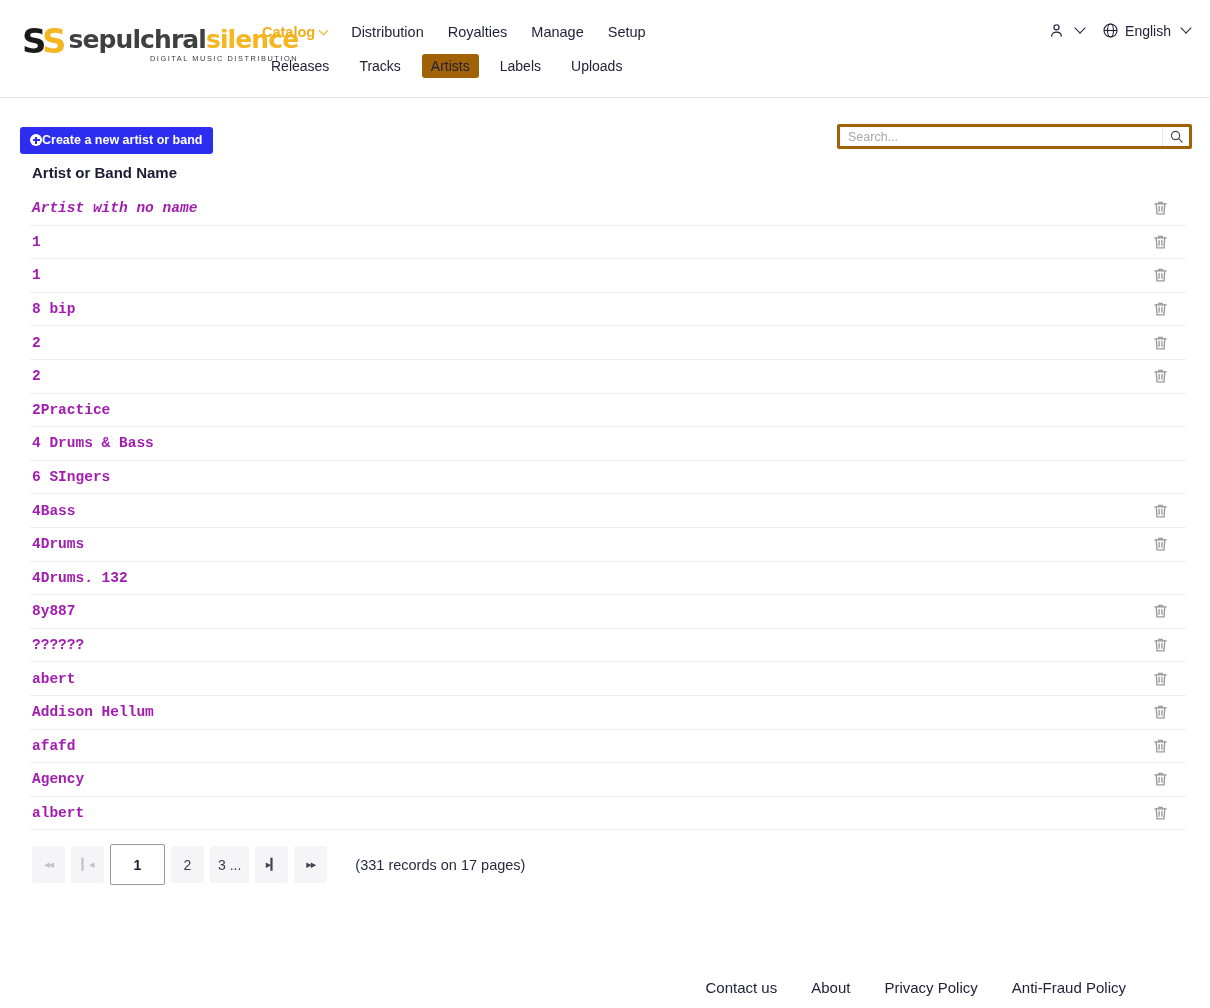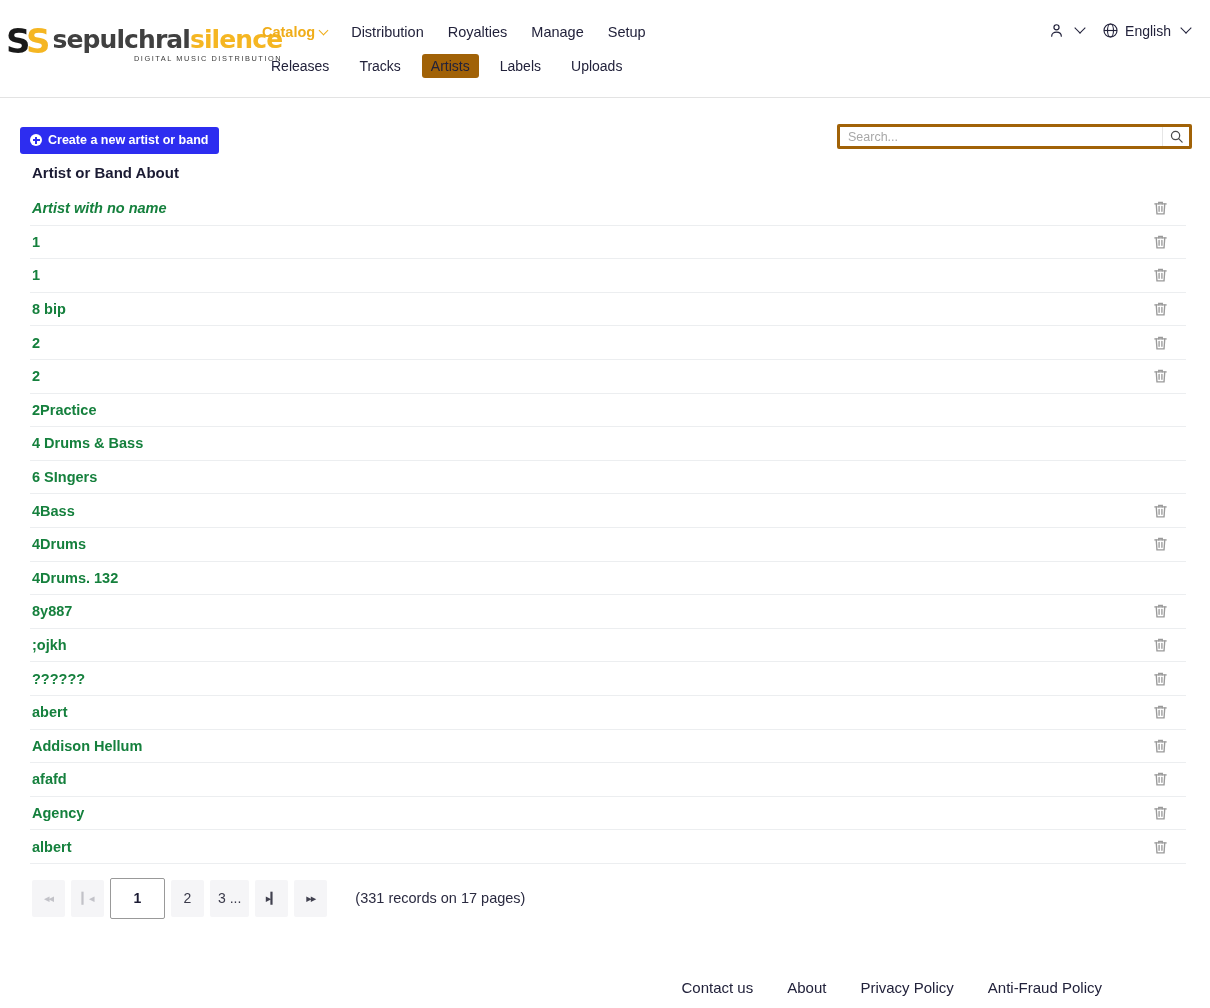--- a/index.html
+++ b/index.html
@@ -24,21 +24,21 @@
 
   
   .header {
     position: relative;
     height: 98px;
     border-bottom: 1px solid #e3e3e3;
     background: #fff;
   }
   .logo {
     position: absolute;
-    left: 6px; top: 26px;
+    left: 22px; top: 26px;
     display: flex;
     align-items: flex-start;
     user-select: none;
   }
   .logo-mark {
     font-size: 34px;
     font-weight: bold;
     letter-spacing: -3px;
     line-height: 30px;
     font-family: "DejaVu Sans", sans-serif;
@@ -136,21 +136,20 @@
     background: #2d2df0;
     color: #ffffff;
     border: none;
     border-radius: 3px;
     font-size: 12.5px;
     font-weight: bold;
     font-family: "Liberation Sans", sans-serif;
     padding: 6px 11px 7px 10px;
     display: flex;
     align-items: center;
-    gap: 6px;
     cursor: pointer;
     white-space: nowrap;
   }
   .plus-circle {
     width: 12px; height: 12px;
     border-radius: 50%;
     background: #ffffff;
     position: relative;
     flex: 0 0 auto;
   }
@@ -211,23 +210,24 @@
     align-items: center;
     justify-content: space-between;
     height: 33.6px;
     border-top: 1px solid #eceef0;
     padding-left: 2px;
   }
   .row:first-of-type { border-top: none; }
   .row-name {
     font-size: 14.5px;
     font-weight: bold;
-    color: #15803d;
+    color: #a21caf;
     cursor: pointer;
     white-space: nowrap;
+    font-family: Liberation Mono, monospace;
   }
   .row-name.italic { font-style: italic; }
   .row-actions {
     width: 40px;
     display: flex;
     justify-content: center;
     align-items: center;
     margin-right: 6px;
   }
   .trash { cursor: pointer; display: block; }
@@ -279,21 +279,21 @@
   }
 
   
   .footer {
     position: absolute;
     bottom: 12px;
     right: 0;
     width: 100%;
     display: flex;
     justify-content: flex-end;
-    padding-right: 108px;
+    padding-right: 84px;
     gap: 34px;
   }
   .footer a {
     font-size: 15px;
     color: #22223b;
     text-decoration: none;
     cursor: pointer;
     white-space: nowrap;
   }
 </style>
@@ -365,21 +365,21 @@
         <svg class="icon-svg" width="15" height="15" viewBox="0 0 24 24" fill="none" stroke="#4a4a4a" stroke-width="2" stroke-linecap="round">
           <circle cx="10.5" cy="10.5" r="6.6"></circle>
           <line x1="15.4" y1="15.4" x2="21" y2="21"></line>
         </svg>
       </span>
     </button>
   </div>
 </div>
 
 <div class="table">
-  <div class="table-head">Artist or Band About</div>
+  <div class="table-head">Artist or Band Name</div>
   <div id="rows-container">
       <div class="row">
         <div class="row-name italic">Artist with no name</div>
         <div class="row-actions">
           <span>
             <svg class="trash" width="17" height="18" viewBox="0 0 24 24" fill="none" stroke="#9a9a9a" stroke-width="1.9" stroke-linecap="round">
               <path d="M4 6.2h16"></path>
               <path d="M9.5 6.2V4.3h5v1.9"></path>
               <path d="M6 6.2l1 14h10l1-14"></path>
               <path d="M10 9.6v7M14 9.6v7"></path>
@@ -489,33 +489,20 @@
             </svg>
           </span>
         </div>
       </div>
       <div class="row">
         <div class="row-name">4Drums. 132</div>
         <div class="row-actions"></div>
       </div>
       <div class="row">
         <div class="row-name">8y887</div>
-        <div class="row-actions">
-          <span>
-            <svg class="trash" width="17" height="18" viewBox="0 0 24 24" fill="none" stroke="#9a9a9a" stroke-width="1.9" stroke-linecap="round">
-              <path d="M4 6.2h16"></path>
-              <path d="M9.5 6.2V4.3h5v1.9"></path>
-              <path d="M6 6.2l1 14h10l1-14"></path>
-              <path d="M10 9.6v7M14 9.6v7"></path>
-            </svg>
-          </span>
-        </div>
-      </div>
-      <div class="row">
-        <div class="row-name">;ojkh</div>
         <div class="row-actions">
           <span>
             <svg class="trash" width="17" height="18" viewBox="0 0 24 24" fill="none" stroke="#9a9a9a" stroke-width="1.9" stroke-linecap="round">
               <path d="M4 6.2h16"></path>
               <path d="M9.5 6.2V4.3h5v1.9"></path>
               <path d="M6 6.2l1 14h10l1-14"></path>
               <path d="M10 9.6v7M14 9.6v7"></path>
             </svg>
           </span>
         </div>

